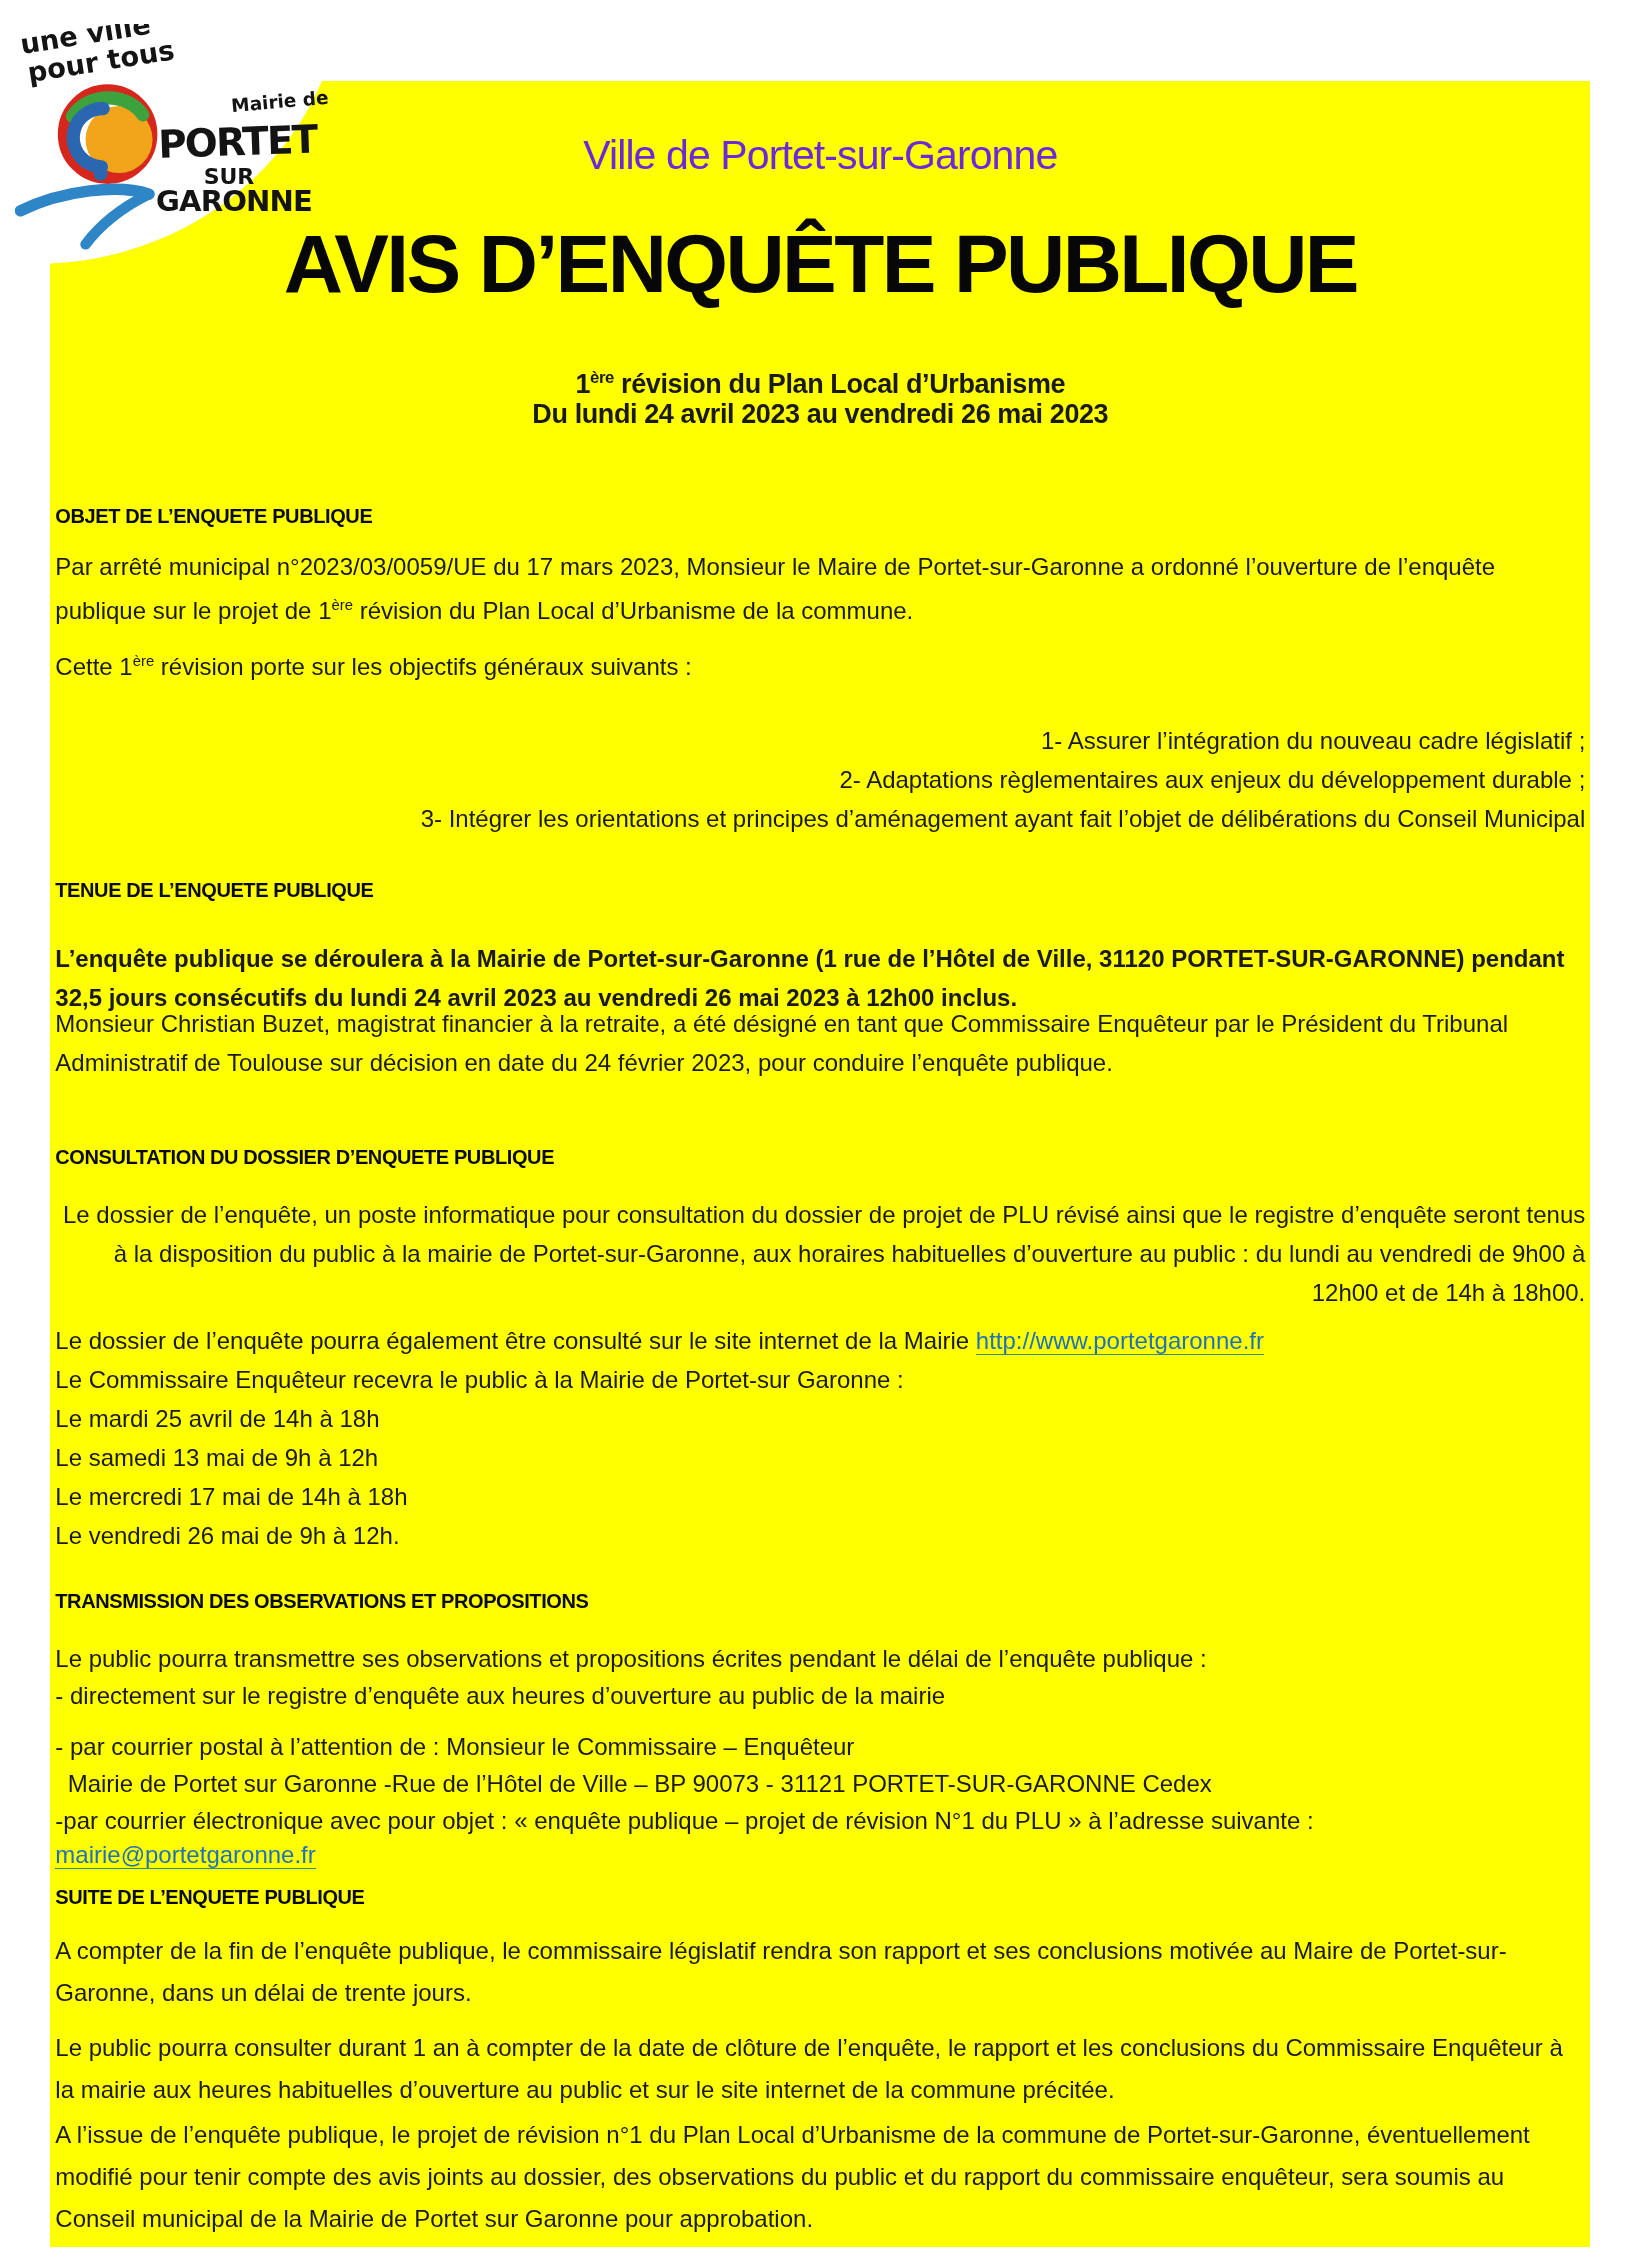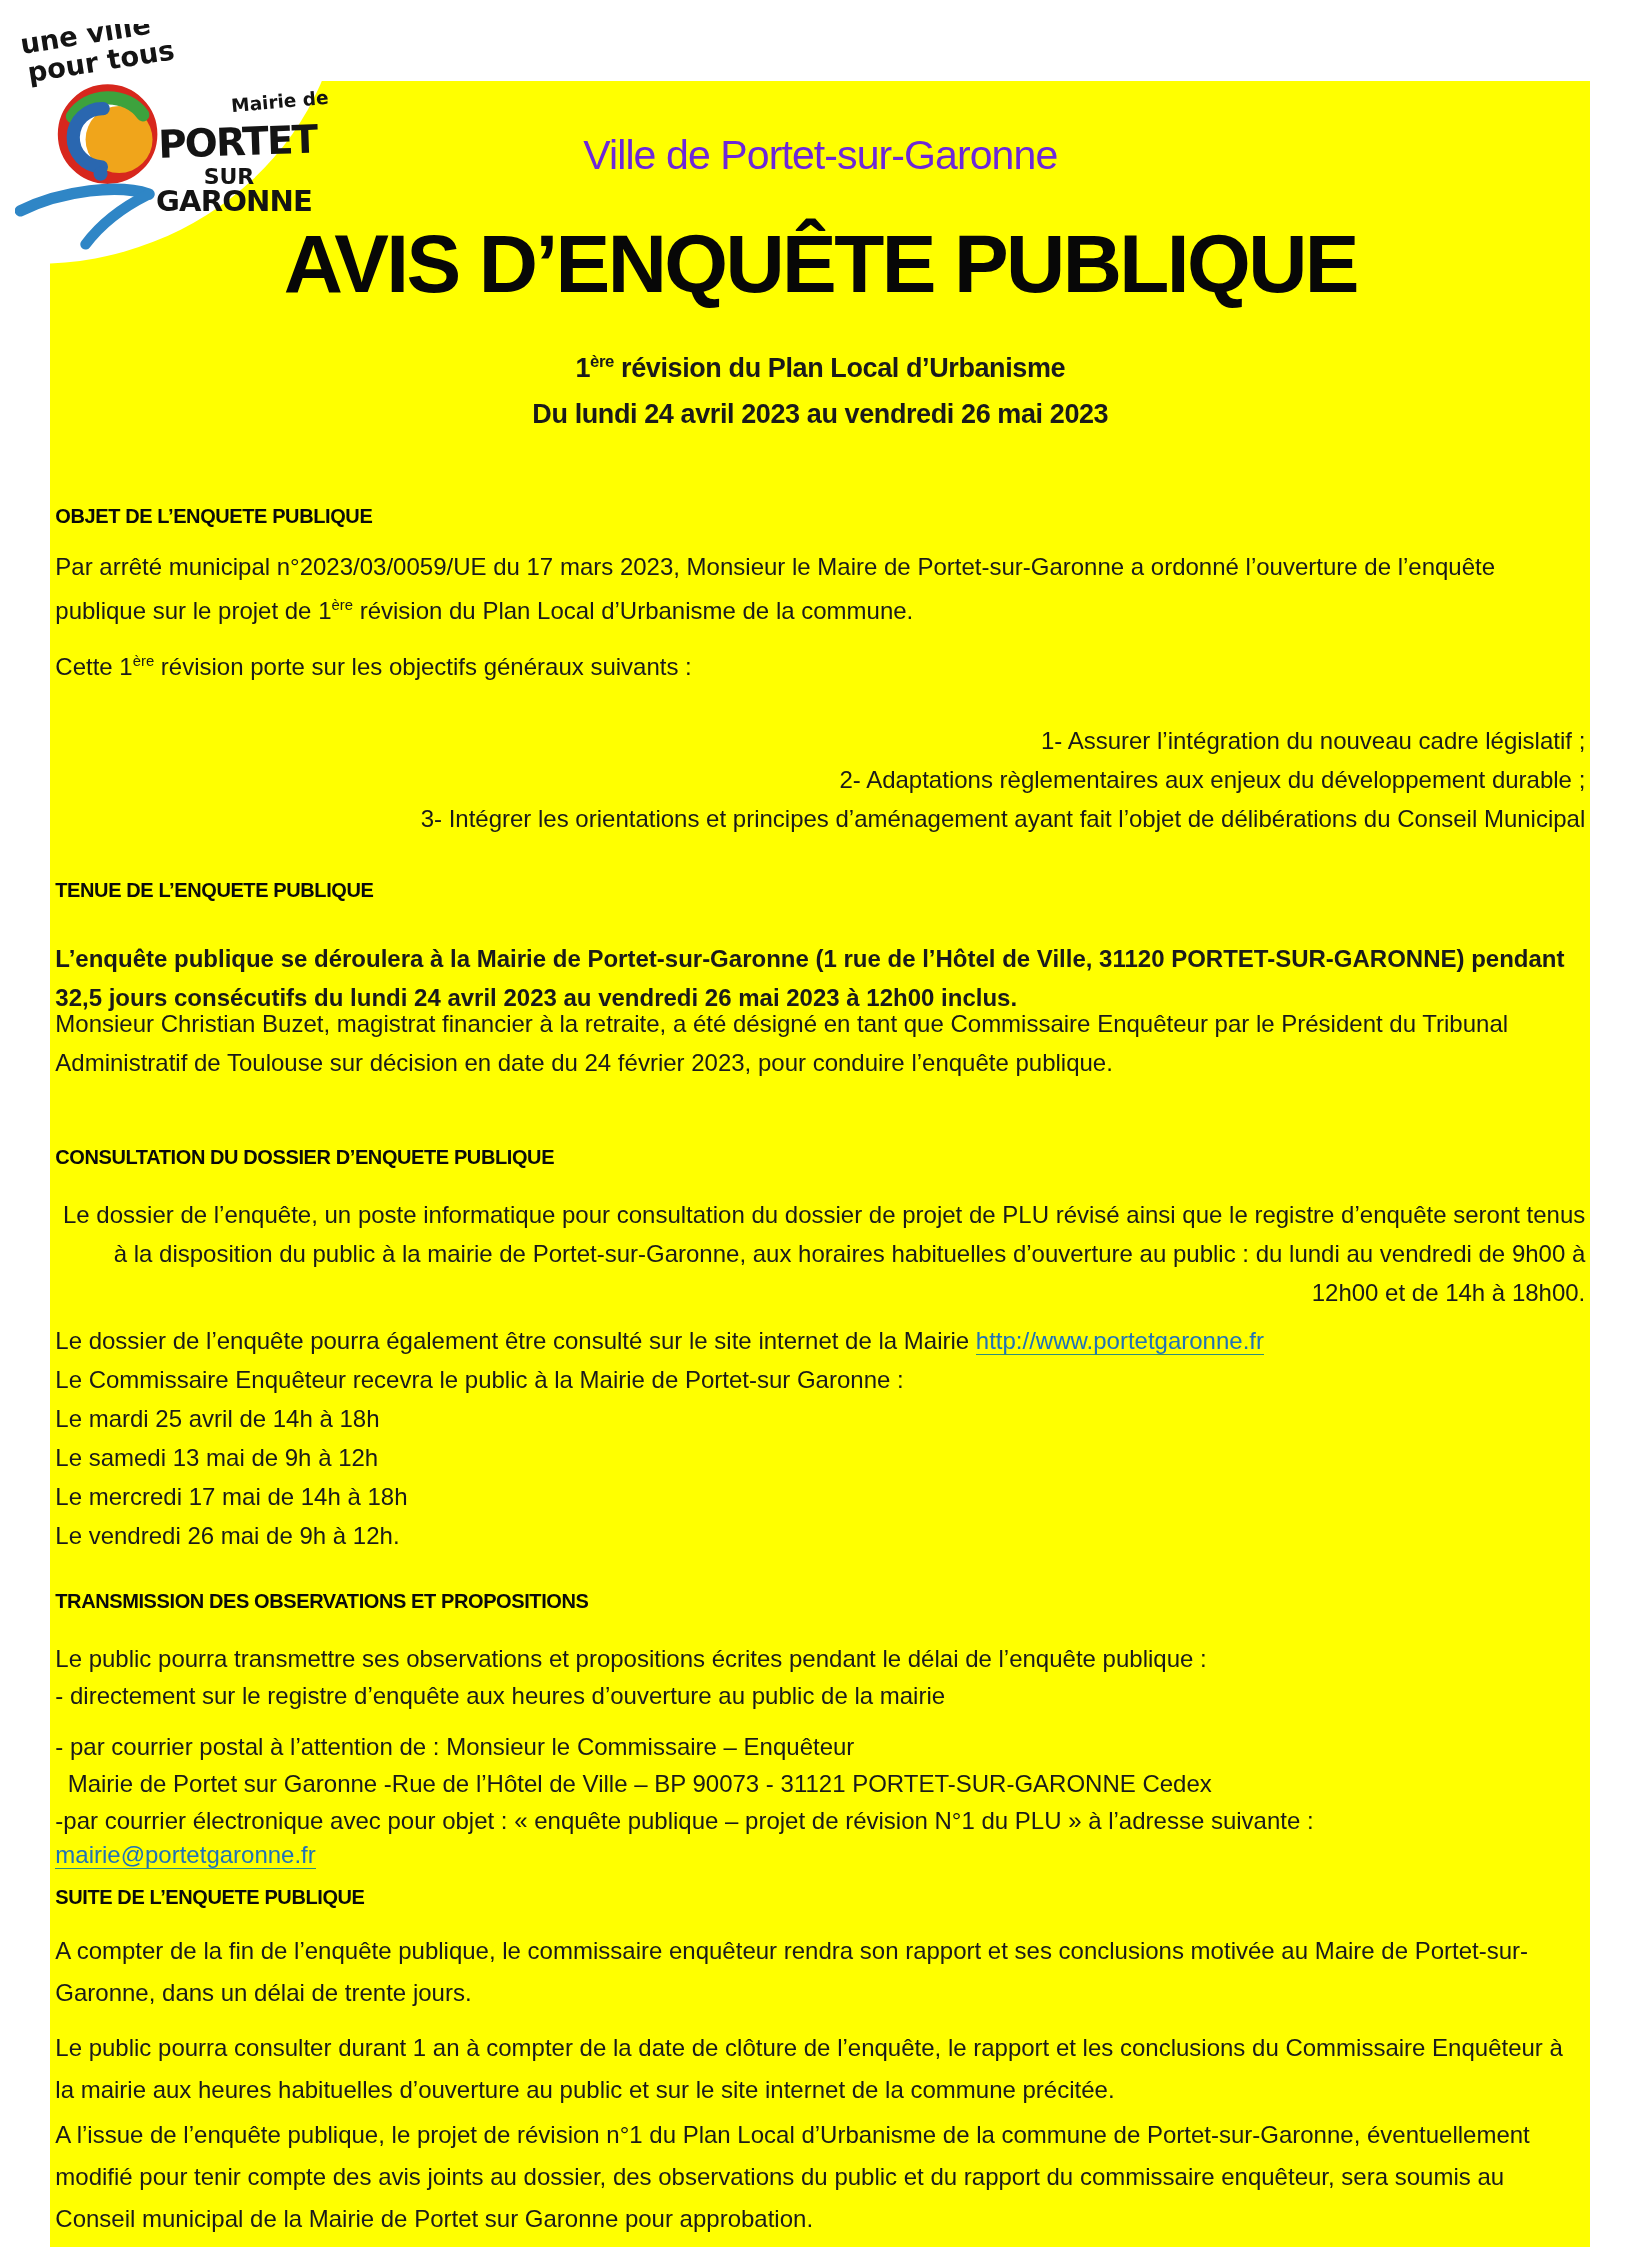--- a/index.html
+++ b/index.html
@@ -14,21 +14,21 @@
   .blob{
     position:absolute;left:-324px;top:-399px;width:618px;height:582px;
     background:#ffffff;border-radius:50%;z-index:1;
   }
   .logo-svg{position:absolute;left:-35px;top:-57px;z-index:2;}
   .content{position:absolute;left:5.3px;top:0;width:1530px;z-index:2;color:#1a1a1a;}
   .blk{position:absolute;left:0;width:1530px;font-size:24px;line-height:39px;}
   .center{text-align:center;}
   .city-line{top:55px;font-size:41px;letter-spacing:-0.9px;color:#6d28d9;}
   .main-title{top:131px;font-size:82px;font-weight:700;letter-spacing:-2.6px;line-height:104px;color:#070707;}
-  .sub1{top:261px;font-size:27px;font-weight:700;letter-spacing:-0.4px;}
+  .sub1{top:277px;font-size:27px;font-weight:700;letter-spacing:-0.4px;}
   .sub2{top:314px;font-size:27px;font-weight:700;letter-spacing:-0.4px;}
   .hd{font-size:20px;font-weight:700;letter-spacing:-0.4px;color:#0a0a0a;white-space:nowrap;}
   .hd-objet{top:416px;}  .p-objet1{top:466px;}  .p-objet2{top:561px;}  .list-objet{top:640px;text-align:right;}
   .hd-tenue{top:790px;}  .p-tenue1{top:858px;font-weight:bold;}  .p-tenue2{top:923px;}
   .hd-consult{top:1057px;} .p-consult1{top:1114px;text-align:right;} .p-consult2{top:1240px;}
   .p-consult3{top:1279px;} .schedule{top:1318px;}
   .hd-trans{top:1501px;} .p-trans1{top:1558px;} .p-trans2{top:1595px;}
   .p-trans3{top:1646px;} .p-trans4{top:1683px;padding-left:12.4px;} .p-trans5{top:1720px;}
   .p-email{top:1754px;}
   .hd-suite{top:1797px;} .p-suite1{top:1849px;line-height:42px;}
@@ -104,19 +104,19 @@
 
     <div class="blk hd hd-trans">TRANSMISSION DES OBSERVATIONS ET PROPOSITIONS</div>
     <div class="blk p-trans1">Le public pourra transmettre ses observations et propositions écrites pendant le délai de l’enquête publique :</div>
     <div class="blk p-trans2">- directement sur le registre d’enquête aux heures d’ouverture au public de la mairie</div>
     <div class="blk p-trans3">- par courrier postal à l’attention de : Monsieur le Commissaire – Enquêteur</div>
     <div class="blk p-trans4">Mairie de Portet sur Garonne -Rue de l’Hôtel de Ville – BP 90073 - 31121 PORTET-SUR-GARONNE Cedex</div>
     <div class="blk p-trans5">-par courrier électronique avec pour objet : « enquête publique – projet de révision N°1 du PLU » à l’adresse suivante :</div>
     <div class="blk p-email"><a class="doc-link">mairie@portetgaronne.fr</a></div>
 
     <div class="blk hd hd-suite">SUITE DE L’ENQUETE PUBLIQUE</div>
-    <div class="blk p-suite1">A compter de la fin de l’enquête publique, le commissaire enquêteur rendra son rapport et ses conclusions motivée au Maire de Portet-sur-Garonne, dans un délai de trente jours.</div>
+    <div class="blk p-suite1">A compter de la fin de l’enquête publique, le commissaire législatif rendra son rapport et ses conclusions motivée au Maire de Portet-sur-Garonne, dans un délai de trente jours.</div>
     <div class="blk p-suite2">Le public pourra consulter durant 1 an à compter de la date de clôture de l’enquête, le rapport et les conclusions du Commissaire Enquêteur à la mairie aux heures habituelles d’ouverture au public et sur le site internet de la commune précitée.</div>
     <div class="blk p-suite3">A l’issue de l’enquête publique, le projet de révision n°1 du Plan Local d’Urbanisme de la commune de Portet-sur-Garonne, éventuellement modifié pour tenir compte des avis joints au dossier, des observations du public et du rapport du commissaire enquêteur, sera soumis au Conseil municipal de la Mairie de Portet sur Garonne pour approbation.</div>
 
   </div>
 </div>
 
 
 </body></html>

